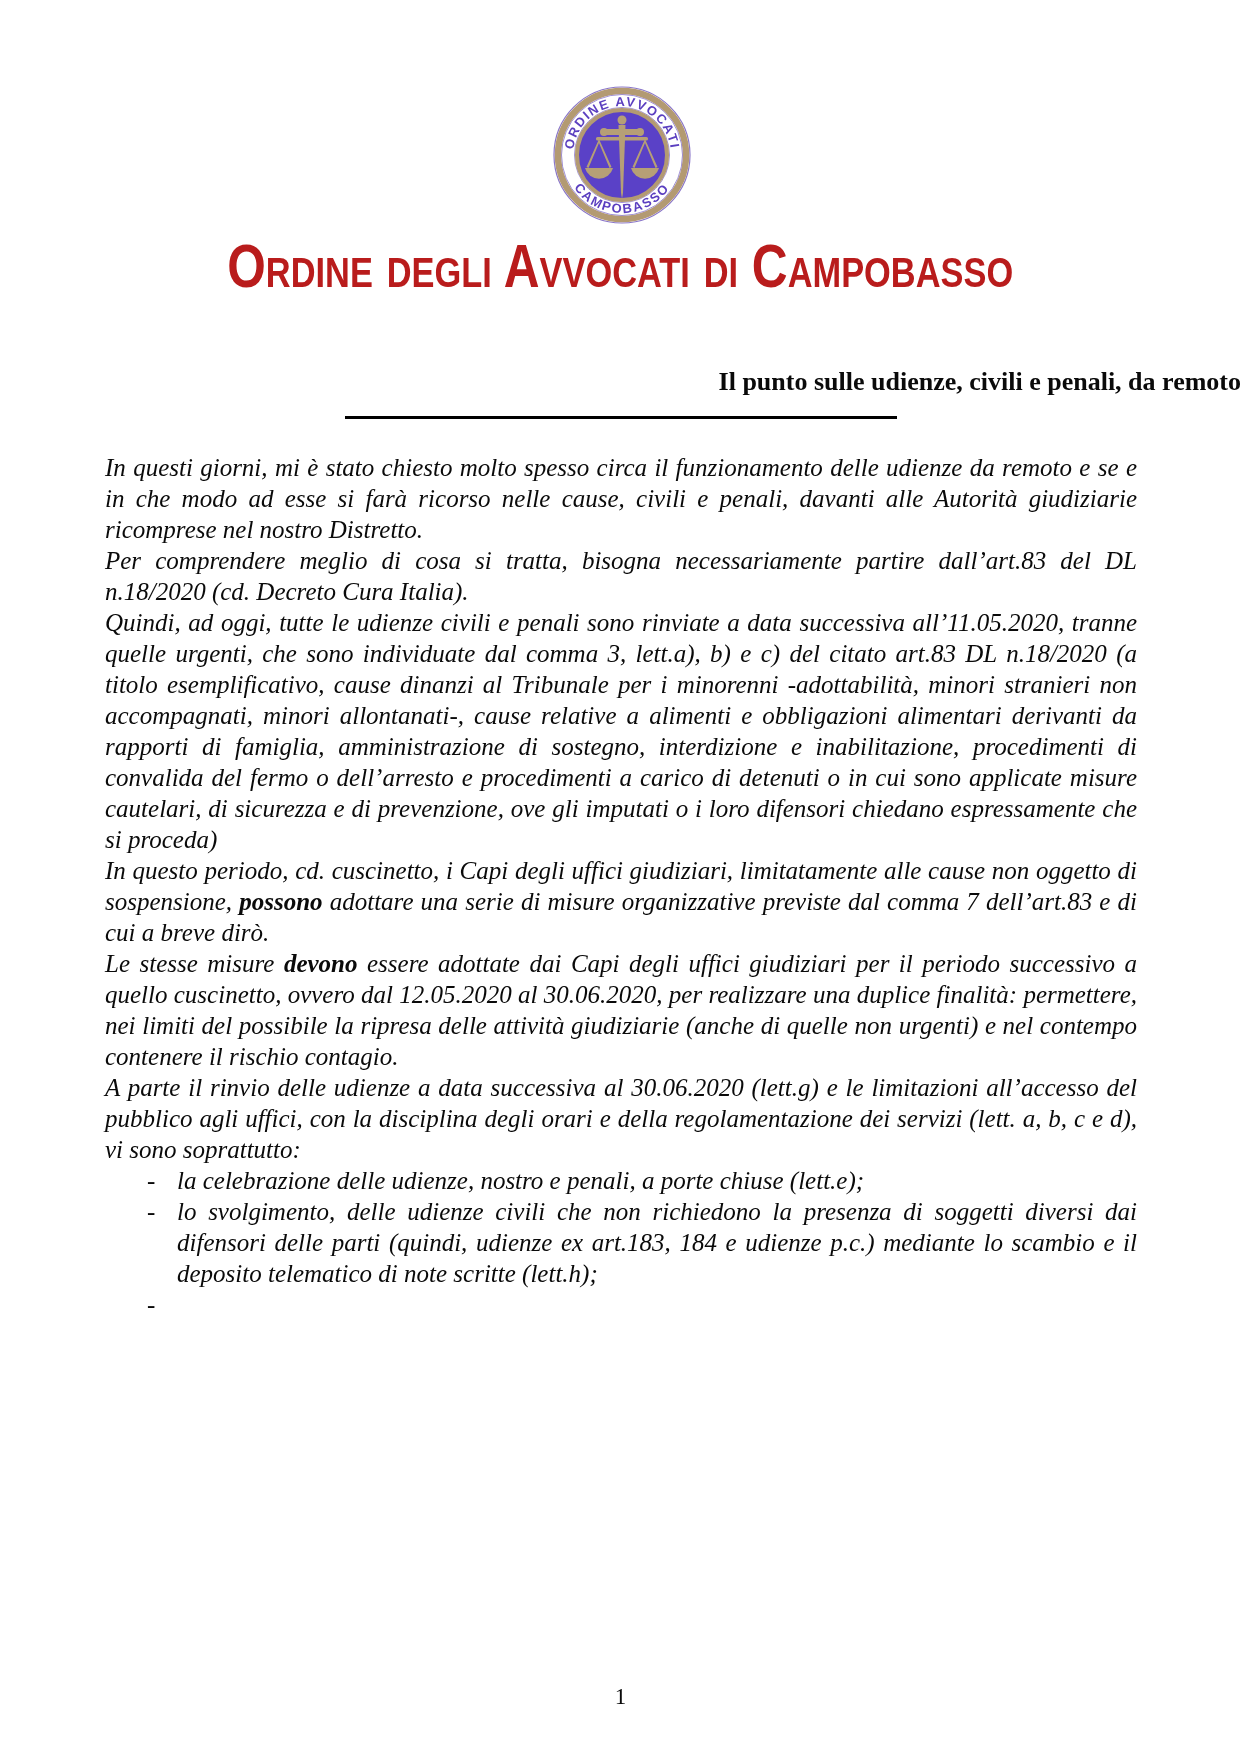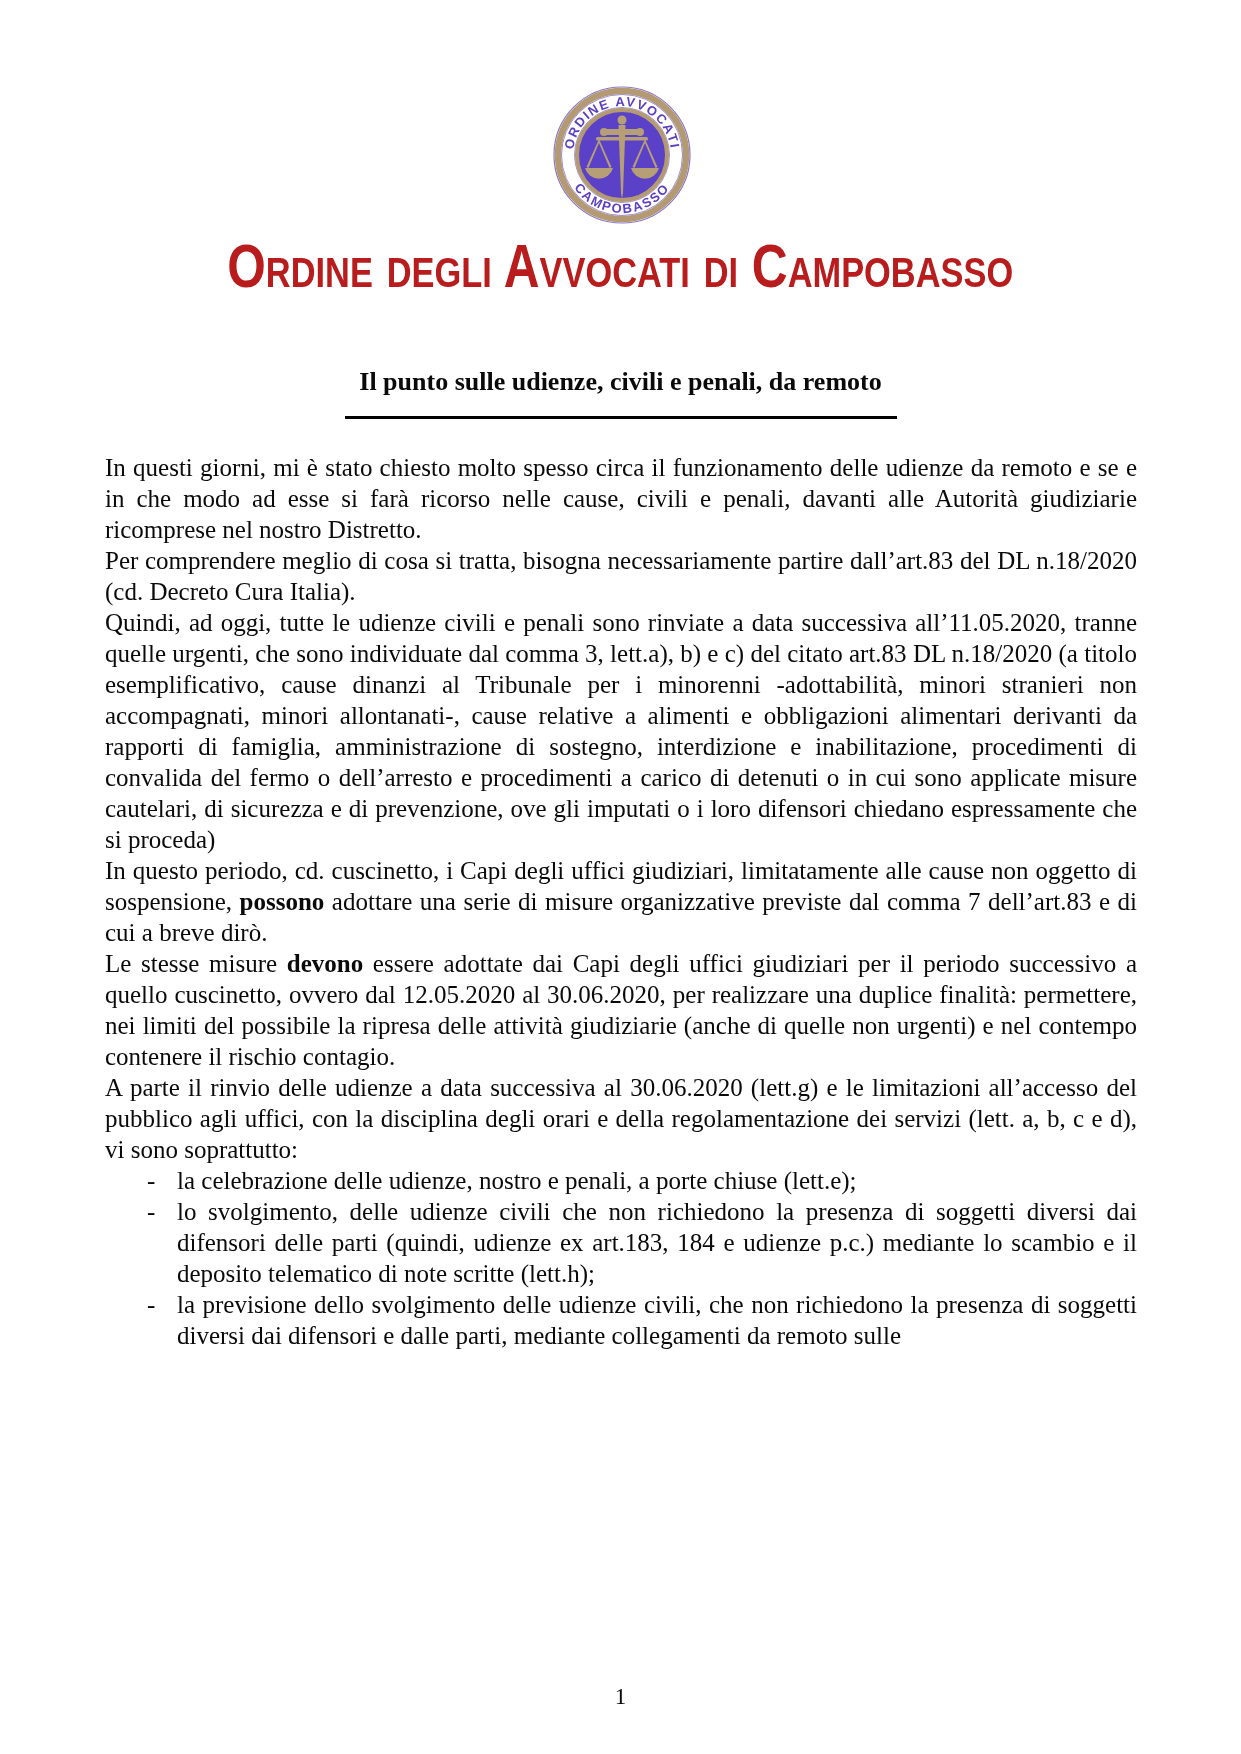--- a/index.html
+++ b/index.html
@@ -44,21 +44,21 @@
     letter-spacing: 0px;
   }
 
   
   .subtitle {
     position: absolute;
     top: 366px;
     left: 0;
     width: 100%;
     margin: 0;
-    text-align: center;
+    text-align: right;
     font-size: 26px;
     font-weight: bold;
     line-height: 1.2;
   }
   .subtitle-rule {
     position: absolute;
     top: 416px;
     left: 50%;
     transform: translateX(-50%);
     width: 552px;
@@ -68,20 +68,21 @@
 
   
   .body-block {
     position: absolute;
     top: 452px;
     left: 105px;
     width: 1032px;
     font-size: 25px;
     line-height: 31px;
     text-align: justify;
+    font-style: italic;
   }
   .body-block p { margin: 0; }
   .run-bold { font-weight: bold; }
 
   
   .list-item {
     position: relative;
     padding-left: 72px;
     text-align: justify;
   }
@@ -157,19 +158,18 @@
     <div class="list-item">
       <span class="list-marker">-</span>
       <span>la celebrazione delle udienze, nostro e penali, a porte chiuse (lett.e);</span>
     </div>
     <div class="list-item">
       <span class="list-marker">-</span>
       <span>lo svolgimento, delle udienze civili che non richiedono la presenza di soggetti diversi dai difensori delle parti (quindi, udienze ex art.183, 184 e udienze p.c.) mediante lo scambio e il deposito telematico di note scritte (lett.h);</span>
     </div>
     <div class="list-item">
       <span class="list-marker">-</span>
-      <span>la previsione dello svolgimento delle udienze civili, che non richiedono la presenza di soggetti diversi dai difensori e dalle parti, mediante collegamenti da remoto sulle</span>
     </div>
   </div>
 
   <div class="footer-pagenum">1</div>
 
 </div>
 
 </body></html>

